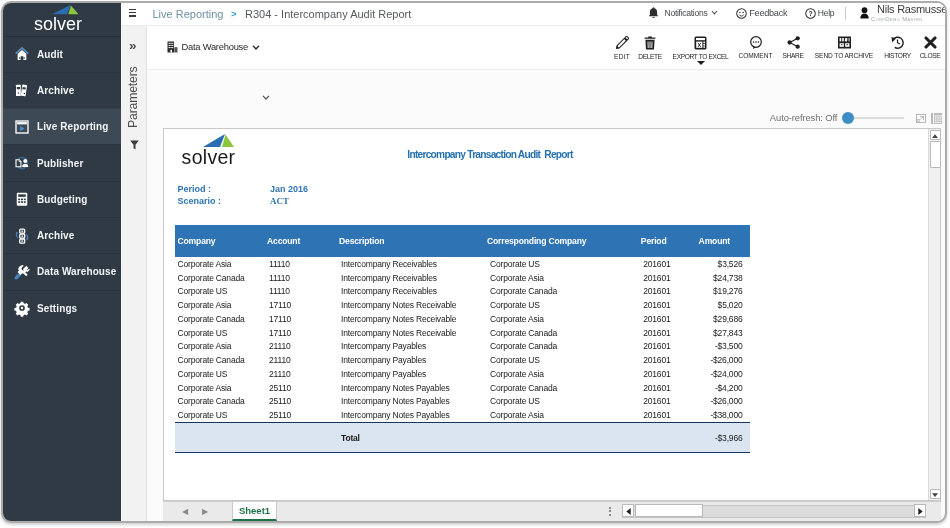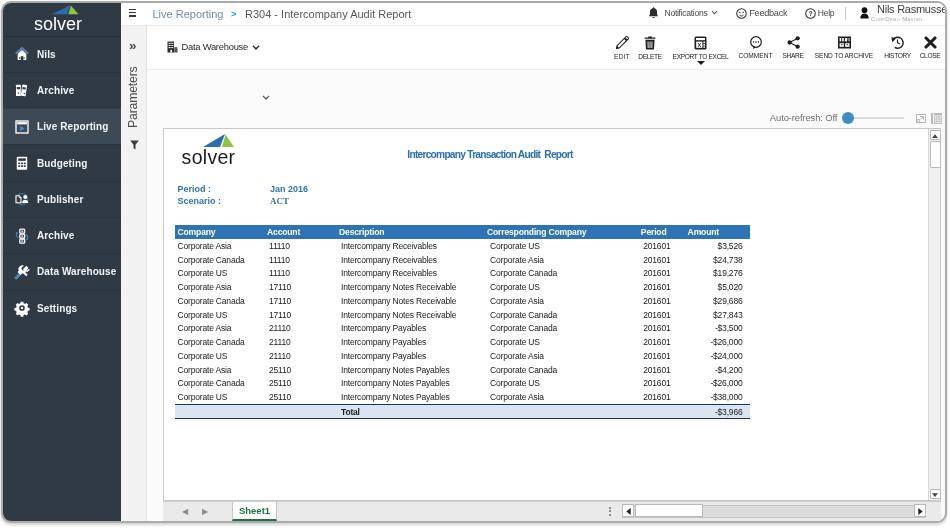--- a/index.html
+++ b/index.html
@@ -33,23 +33,23 @@
 .pvert{position:absolute;left:122.5px;top:55.5px;width:24px;height:76px;color:#4c4c4c;font-size:12.3px;letter-spacing:-0.2px;writing-mode:vertical-rl;transform:rotate(180deg);text-align:center;}
 
 .rpt{position:absolute;left:160px;top:125px;width:778px;height:373px;background:#fff;border:1px solid #c8c8c8;}
 .vsb{position:absolute;right:0;top:0;width:12px;height:371px;background:#f0f0f1;border-left:1px solid #d9d9d9;}
 .sbbtn{position:absolute;left:0.5px;width:11px;background:#fff;border:1px solid #b9b9b9;border-radius:1px;}
 .title{position:absolute;left:164px;top:20px;width:324px;text-align:center;font-size:10.2px;font-weight:bold;color:#2570b0;letter-spacing:-0.75px;white-space:nowrap;}
 .pl{position:absolute;font-size:9px;font-weight:bold;color:#2e74b5;white-space:nowrap;}
 
 table.rt{position:absolute;left:11px;top:96px;width:575px;border-collapse:collapse;table-layout:fixed;}
 table.rt td{padding:0;font-size:8.5px;color:#1a1a1a;white-space:nowrap;overflow:hidden;vertical-align:middle;letter-spacing:-0.18px;}
-tr.hd td{background:#2e74b5;color:#fff;font-weight:bold;font-size:8.6px;height:14px;}
+tr.hd td{background:#2e74b5;color:#fff;font-weight:bold;font-size:8.6px;height:32px;}
 tr.dr td{height:13.75px;}
-tr.tot td{background:#dbe5f1;height:14px;border-top:1.5px solid #17365d;border-bottom:1.5px solid #17365d;font-size:8.5px;padding-top:2px;}
+tr.tot td{background:#dbe5f1;height:30px;border-top:1.5px solid #17365d;border-bottom:1.5px solid #17365d;font-size:8.5px;padding-top:2px;}
 .c1{padding-left:2.5px!important;}
 .c2{padding-left:6px!important;}
 .c3{padding-left:4px!important;}
 .c4{padding-left:5px!important;}
 .c5{text-align:right;padding-right:1.5px!important;}
 .c6{text-align:right;padding-right:7.5px!important;}
 
 .tabbar{position:absolute;left:160px;top:498px;width:778px;height:20px;background:#eaeaea;border-top:1px solid #cfcfcf;}
 .sheettab{position:absolute;left:69px;top:0;width:45px;height:19px;background:#fff;border-left:1px solid #c9c9c9;border-right:1px solid #c9c9c9;border-bottom:2px solid #1f7145;color:#1f7145;font-weight:bold;font-size:9.5px;text-align:center;line-height:17px;}
 .hsb{position:absolute;top:3px;height:13px;background:#dcdcdc;border:1px solid #c6c6c6;}
@@ -68,21 +68,21 @@
       <div class="abs" style="left:0;top:10.5px;width:110px;text-align:center;color:#fff;font-size:18px;letter-spacing:0;">solver</div>
     </div>
     <div class="menu">
       <div class="mitem">
           <svg viewBox="0 0 24 24">
             <path d="M3.5 11.5 L12 4 L20.5 11.5" stroke="#5b87b4" stroke-width="2.4" fill="none"></path>
             <path d="M6.2 11.8 L12 6.7 L17.8 11.8 V20 H13.8 V15 H10.2 V20 H6.2 Z" fill="#fff"></path>
             <rect x="8" y="16.5" width="1.6" height="1.8" fill="#323d48"></rect>
             <rect x="14" y="16.5" width="1.6" height="1.8" fill="#323d48"></rect>
           </svg>
-          <span>Nils</span>
+          <span>Audit</span>
         </div>
       <div class="mitem">
           <svg viewBox="0 0 24 24">
             <g fill="#fff">
               <rect x="4" y="5" width="6.4" height="15" rx="0.8"></rect>
               <rect x="11.4" y="5" width="6.4" height="15" rx="0.8" transform="rotate(8 14.6 12.5)"></rect>
             </g>
             <g fill="#323d48">
               <rect x="5" y="8" width="4.4" height="3"></rect>
               <rect x="12.6" y="8.2" width="4.4" height="3" transform="rotate(8 14.8 9.7)"></rect>
@@ -92,48 +92,48 @@
           </svg>
           <span>Archive</span>
         </div>
       <div class="mitem sel">
           <svg viewBox="0 0 24 24">
             <rect x="4" y="4" width="16" height="16" fill="none" stroke="#fff" stroke-width="1.8"></rect>
             <rect x="5.5" y="5.5" width="13" height="3" fill="#fff"></rect>
             <polygon points="9.5,10.5 15.5,14 9.5,17.5" fill="#4b8dc8"></polygon>
           </svg>
           <span>Live Reporting</span>
+        </div>
+      <div class="mitem">
+          <svg viewBox="0 0 24 24">
+            <circle cx="12" cy="12" r="7.4" fill="none" stroke="#38678f" stroke-width="2.2"></circle>
+            <path d="M3.2 6.8 H8.6 L11.4 9.6 V17.8 H3.2 Z" fill="#323d48"></path>
+            <path d="M4 7.6 H8.2 L10.6 10 V17 H4 Z" fill="none" stroke="#fff" stroke-width="1.5"></path>
+            <path d="M8.2 7.6 V10 H10.6" fill="#323d48" stroke="#fff" stroke-width="1.1"></path>
+            <g>
+              <circle cx="16.3" cy="9.3" r="2.7" fill="#fff"></circle>
+              <path d="M12.2 17.2 C12.2 14.4 14 13.1 16.3 13.1 C18.6 13.1 20.4 14.4 20.4 17.2 Z" fill="#fff"></path>
+            </g>
+          </svg>
+          <span>Publisher</span>
         </div>
       <div class="mitem">
           <svg viewBox="0 0 24 24">
             <rect x="5" y="3.5" width="14" height="17.5" rx="1.5" fill="#fff"></rect>
             <rect x="7" y="5.8" width="10" height="3.4" fill="#323d48"></rect>
             <g fill="#323d48">
               <rect x="7" y="11.4" width="2.6" height="2.2"></rect>
               <rect x="10.7" y="11.4" width="2.6" height="2.2"></rect>
               <rect x="14.4" y="11.4" width="2.6" height="2.2"></rect>
               <rect x="7" y="15" width="2.6" height="2.2"></rect>
               <rect x="10.7" y="15" width="2.6" height="2.2"></rect>
               <rect x="14.4" y="15" width="2.6" height="2.2"></rect>
             </g>
           </svg>
           <span>Budgeting</span>
-        </div>
-      <div class="mitem">
-          <svg viewBox="0 0 24 24">
-            <circle cx="12" cy="12" r="7.4" fill="none" stroke="#38678f" stroke-width="2.2"></circle>
-            <path d="M3.2 6.8 H8.6 L11.4 9.6 V17.8 H3.2 Z" fill="#323d48"></path>
-            <path d="M4 7.6 H8.2 L10.6 10 V17 H4 Z" fill="none" stroke="#fff" stroke-width="1.5"></path>
-            <path d="M8.2 7.6 V10 H10.6" fill="#323d48" stroke="#fff" stroke-width="1.1"></path>
-            <g>
-              <circle cx="16.3" cy="9.3" r="2.7" fill="#fff"></circle>
-              <path d="M12.2 17.2 C12.2 14.4 14 13.1 16.3 13.1 C18.6 13.1 20.4 14.4 20.4 17.2 Z" fill="#fff"></path>
-            </g>
-          </svg>
-          <span>Publisher</span>
         </div>
       <div class="mitem">
           <svg viewBox="0 0 24 24">
             <g fill="none" stroke="#fff" stroke-width="1.7">
               <rect x="9" y="2.8" width="6.6" height="5.4" rx="1.2"></rect>
               <rect x="9" y="9.4" width="6.6" height="5.4" rx="1.2"></rect>
               <rect x="9" y="16" width="6.6" height="5.4" rx="1.2"></rect>
             </g>
             <g fill="#fff">
               <rect x="11.2" y="4.7" width="2.4" height="1.7"></rect>
@@ -393,21 +393,21 @@
           <col style="width:49px">
           <col style="width:78px">
         </colgroup>
       <tbody>
           <tr class="hd">
             <td class="c1">Company</td>
             <td style="padding-left:4px">Account</td>
             <td style="padding-left:2px">Description</td>
             <td style="padding-left:2px">Corresponding Company</td>
             <td style="text-align:right;padding-right:5.5px">Period</td>
-            <td style="text-align:right;padding-right:31px">Amount</td>
+            <td style="text-align:right;padding-right:20px">Amount</td>
           </tr>
       <tr class="dr">
             <td class="c1">Corporate Asia</td>
             <td class="c2">11110</td>
             <td class="c3">Intercompany Receivables</td>
             <td class="c4">Corporate US</td>
             <td class="c5">201601</td>
             <td class="c6">$3,526</td>
           </tr>
       <tr class="dr">

